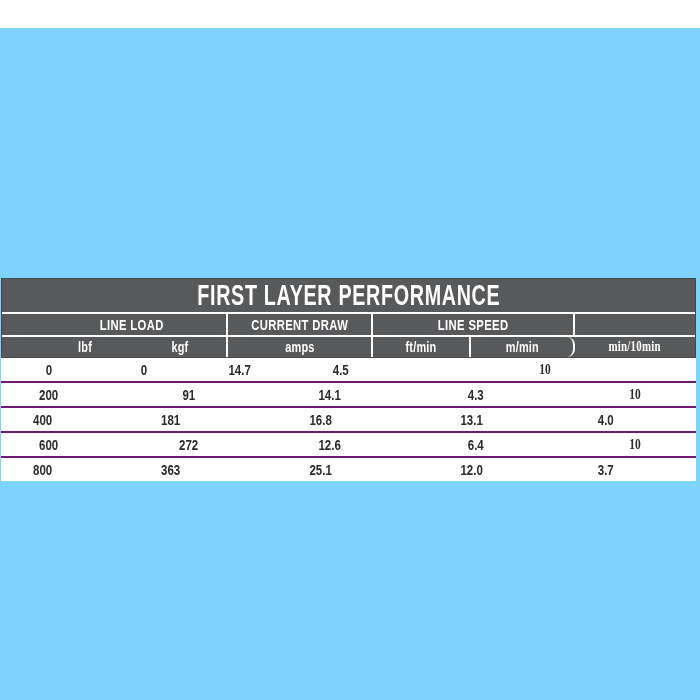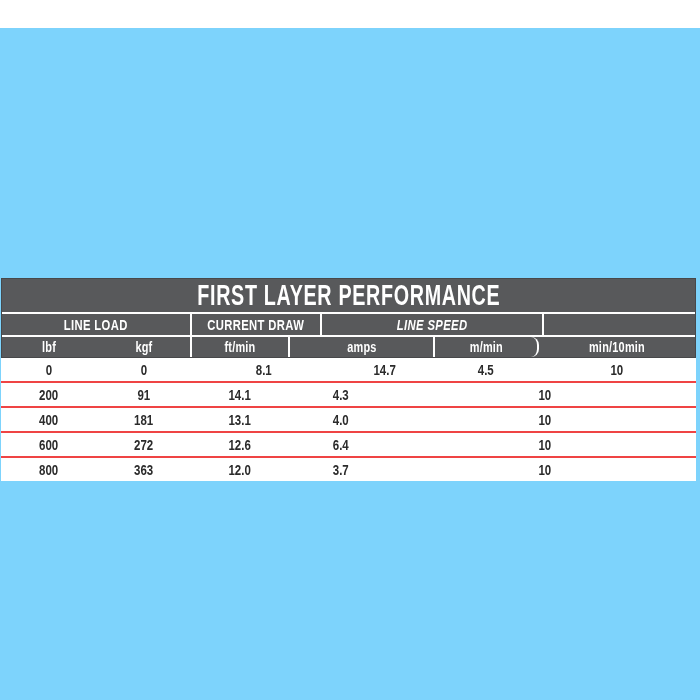--- a/index.html
+++ b/index.html
@@ -36,45 +36,46 @@
     align-items: center;
     justify-content: center;
   }
   .hgap {
     height: 2px;
     background: #ffffff;
   }
   .group-row, .units-row {
     display: flex;
     background: #58595b;
+    padding-left: 36px;
   }
   .group-row { height: 21px; }
   .units-row { height: 20px; }
   .hcell {
     display: flex;
     align-items: center;
     justify-content: center;
     box-sizing: border-box;
     overflow: hidden;
   }
   .vdiv { border-right: 2px solid #ffffff; }
 
   
   .g1 { width: 190px; }
-  .g2 { width: 130px; }
-  .g3 { width: 222px; font-style: italic; }
+  .g2 { width: 145px; }
+  .g3 { width: 202px; }
   .g4 { flex: 1; }
 
   
   .u1 { width: 95px; }
   .u2 { width: 95px; }
   .u3 { width: 145px; }
   .u4 { width: 98px; }
   .u5 { width: 104px; border-radius: 8px; }
-  .u6 { flex: 1; }
+  .u6 { flex: 1; font-family: Liberation Serif, serif; }
 
   
   .cnd {
     display: inline-block;
     transform: scaleX(0.72);
     transform-origin: center center;
     white-space: nowrap;
   }
   .title-text {
     color: #ffffff;
@@ -99,21 +100,21 @@
     transform: scaleX(0.78);
   }
 
   
   .data-rows { background: #ffffff; }
   .data-row {
     display: flex;
     height: 23px;
     align-items: center;
   }
-  .data-row + .data-row { border-top: 2px solid #ef4444; }
+  .data-row + .data-row { border-top: 2px solid #701a75; gap: 45px; }
   .dcell {
     display: flex;
     align-items: center;
     justify-content: center;
     box-sizing: border-box;
     overflow: hidden;
   }
   .data-text {
     color: #2b2b2b;
     font-size: 14px;
@@ -149,83 +150,83 @@
 
       <div class="hgap"></div>
 
       <div class="units-row">
         <div class="hcell u1">
           <span class="cnd unit-text">lbf</span>
         </div>
         <div class="hcell u2 vdiv">
           <span class="cnd unit-text">kgf</span>
         </div>
+        <div class="hcell u3 vdiv">
+          <span class="cnd unit-text">amps</span>
+        </div>
         <div class="hcell u4 vdiv">
           <span class="cnd unit-text">ft/min</span>
         </div>
-        <div class="hcell u3 vdiv">
-          <span class="cnd unit-text">amps</span>
-        </div>
         <div class="hcell u5 vdiv">
           <span class="cnd unit-text">m/min</span>
         </div>
         <div class="hcell u6">
           <span class="cnd unit-text">min/10min</span>
         </div>
       </div>
 
     </div>
 
     <div class="data-rows">
 
       <div class="data-row">
         <div class="dcell u1">
             <span class="cnd data-text">0</span>
           </div>
         <div class="dcell u2">
             <span class="cnd data-text">0</span>
           </div>
+        <div class="dcell u4">
+            <span class="cnd data-text">14.7</span>
+          </div>
+        <div class="dcell u5">
+            <span class="cnd data-text">4.5</span>
+          </div>
+        <div class="dcell u6">
+            <span class="cnd data-text">10</span>
+          </div>
+      </div>
+
+      <div class="data-row">
+        <div class="dcell u1">
+            <span class="cnd data-text">200</span>
+          </div>
+        <div class="dcell u2">
+            <span class="cnd data-text">91</span>
+          </div>
+        <div class="dcell u4">
+            <span class="cnd data-text">14.1</span>
+          </div>
+        <div class="dcell u5">
+            <span class="cnd data-text">4.3</span>
+          </div>
+        <div class="dcell u6">
+            <span class="cnd data-text">10</span>
+          </div>
+      </div>
+
+      <div class="data-row">
+        <div class="dcell u1">
+            <span class="cnd data-text">400</span>
+          </div>
+        <div class="dcell u2">
+            <span class="cnd data-text">181</span>
+          </div>
         <div class="dcell u3">
-            <span class="cnd data-text">8.1</span>
-          </div>
-        <div class="dcell u4">
-            <span class="cnd data-text">14.7</span>
-          </div>
-        <div class="dcell u5">
-            <span class="cnd data-text">4.5</span>
-          </div>
-        <div class="dcell u6">
-            <span class="cnd data-text">10</span>
-          </div>
-      </div>
-
-      <div class="data-row">
-        <div class="dcell u1">
-            <span class="cnd data-text">200</span>
-          </div>
-        <div class="dcell u2">
-            <span class="cnd data-text">91</span>
-          </div>
-        <div class="dcell u4">
-            <span class="cnd data-text">14.1</span>
-          </div>
-        <div class="dcell u5">
-            <span class="cnd data-text">4.3</span>
-          </div>
-        <div class="dcell u6">
-            <span class="cnd data-text">10</span>
-          </div>
-      </div>
-
-      <div class="data-row">
-        <div class="dcell u1">
-            <span class="cnd data-text">400</span>
-          </div>
-        <div class="dcell u2">
-            <span class="cnd data-text">181</span>
+            <span class="cnd data-text">16.8</span>
           </div>
         <div class="dcell u4">
             <span class="cnd data-text">13.1</span>
           </div>
         <div class="dcell u5">
             <span class="cnd data-text">4.0</span>
           </div>
         <div class="dcell u6">
             <span class="cnd data-text">10</span>
           </div>
@@ -248,20 +249,23 @@
             <span class="cnd data-text">10</span>
           </div>
       </div>
 
       <div class="data-row">
         <div class="dcell u1">
             <span class="cnd data-text">800</span>
           </div>
         <div class="dcell u2">
             <span class="cnd data-text">363</span>
+          </div>
+        <div class="dcell u3">
+            <span class="cnd data-text">25.1</span>
           </div>
         <div class="dcell u4">
             <span class="cnd data-text">12.0</span>
           </div>
         <div class="dcell u5">
             <span class="cnd data-text">3.7</span>
           </div>
         <div class="dcell u6">
             <span class="cnd data-text">10</span>
           </div>

